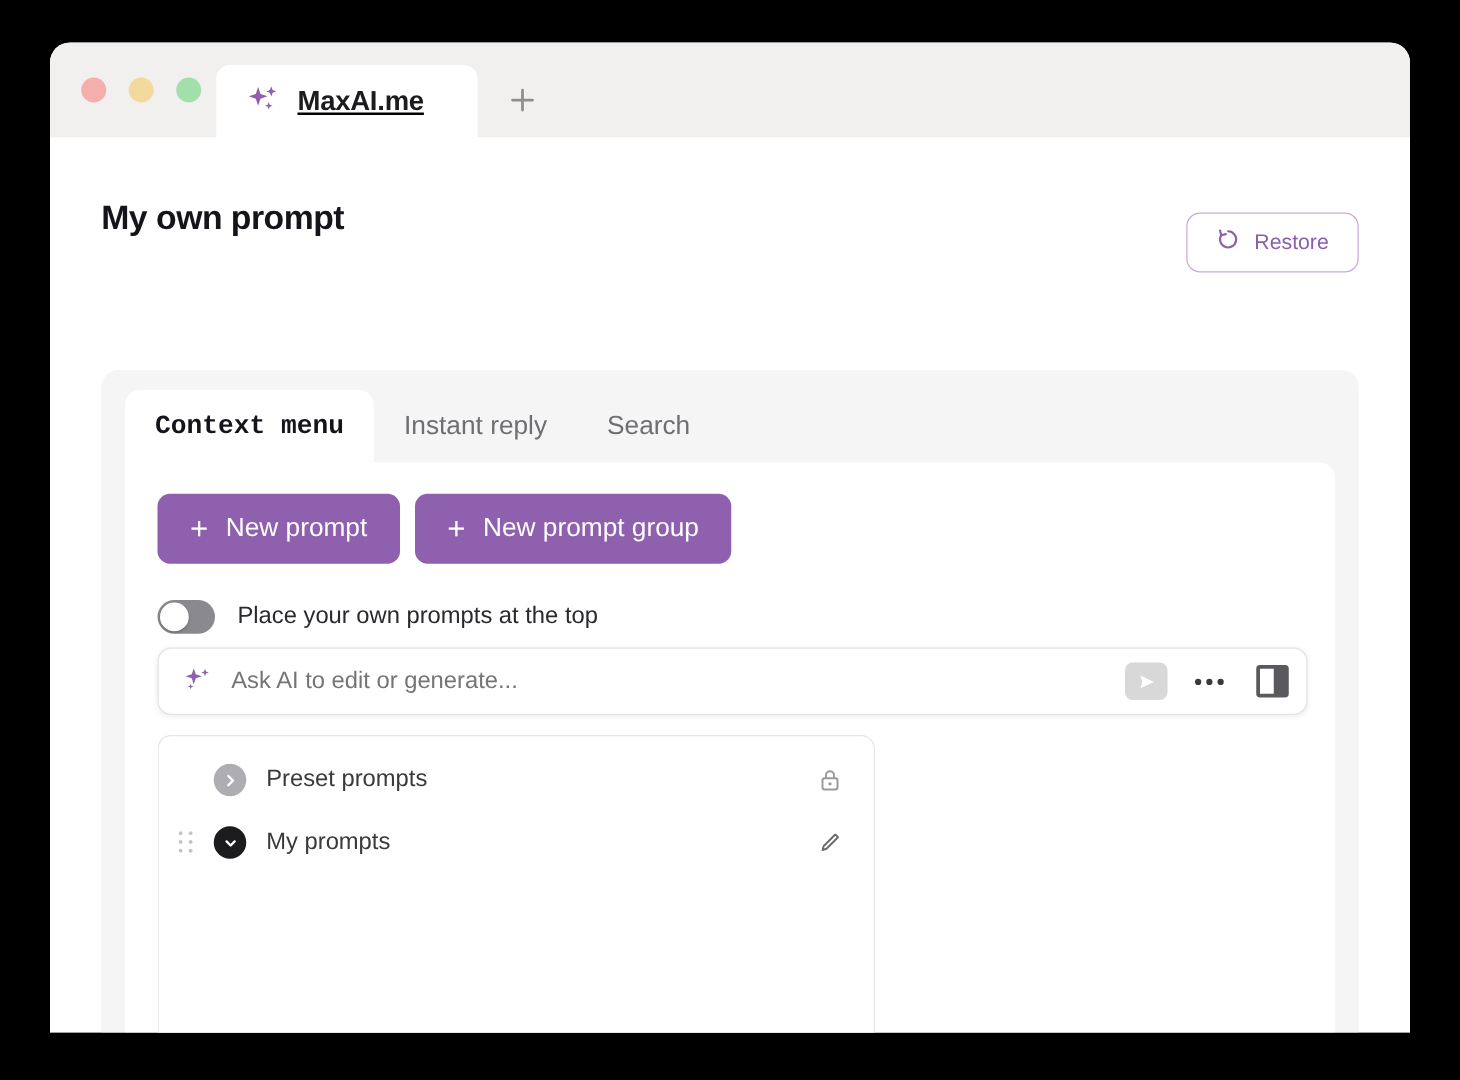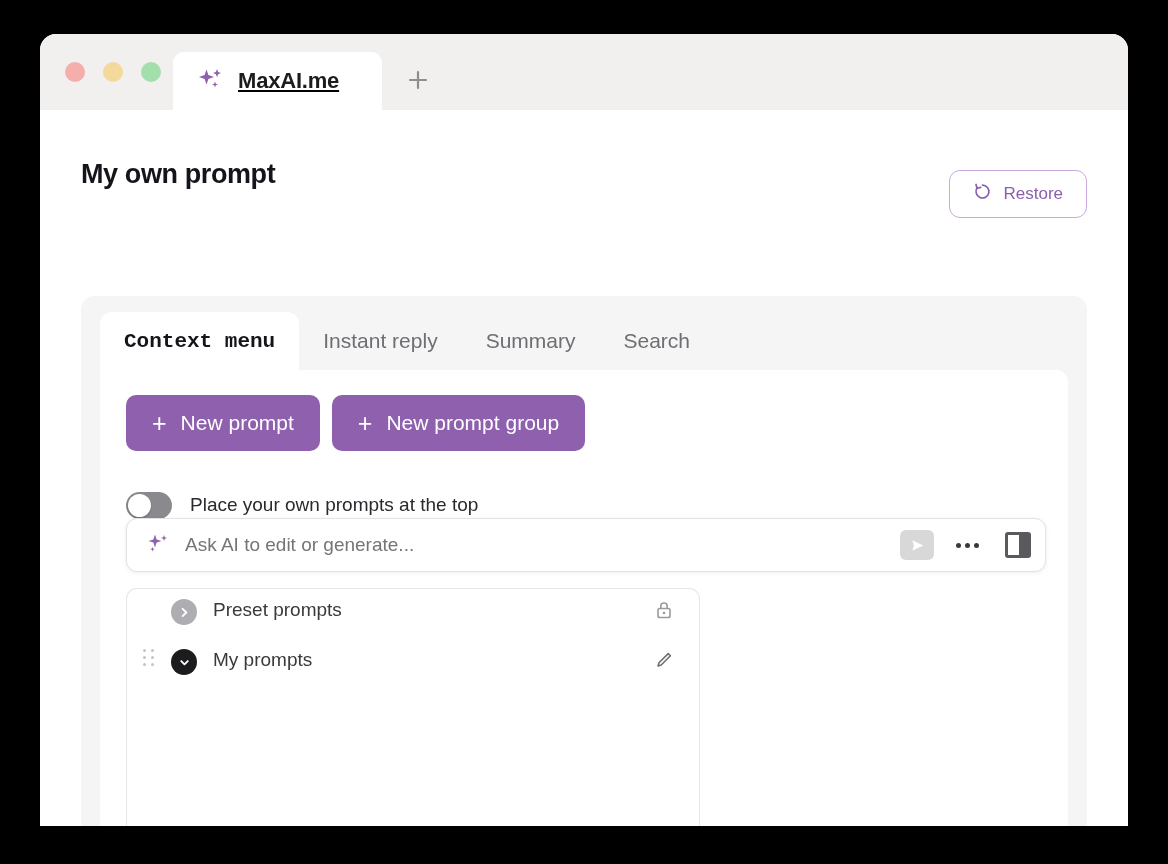--- a/index.html
+++ b/index.html
@@ -166,21 +166,21 @@
     border-radius: 10px;
     font-size: 21px;
     font-family: "Liberation Sans", sans-serif;
     cursor: pointer;
   }
   .plus-glyph { font-size: 25px; font-weight: 400; line-height: 1; }
 
   
   .toggle-row {
     position: absolute;
-    left: 26px; top: 119px;
+    left: 26px; top: 107px;
     display: flex;
     align-items: center;
     gap: 18px;
     height: 32px;
     justify-content: space-between;
   }
   .switch {
     width: 46px; height: 27px;
     background: #8a8a8e;
     border-radius: 14px;
@@ -262,20 +262,21 @@
     width: 574px;
     height: 240px;
     background: #ffffff;
     border: 1px solid #e6e6e8;
     border-radius: 11px 11px 0 0;
     border-bottom: none;
     padding-top: 10px;
   }
   .row {
     display: flex;
+    align-items: center;
     height: 50px;
     padding: 0 26px 0 16px;
     position: relative;
   }
   .grip {
     width: 12px; height: 18px;
     display: grid;
     grid-template-columns: 4px 4px;
     grid-template-rows: 4px 4px 4px;
     gap: 3px 4px;
@@ -356,21 +357,20 @@
         </span>
         <span>Restore</span>
       </button>
     </div>
 
     <div class="card">
 
       <div class="tabs-row">
         <div class="ptab active">Context menu</div>
         <div class="ptab">Instant reply</div>
-        <div class="ptab">Summary</div>
         <div class="ptab">Search</div>
       </div>
 
       <div class="panel">
 
         <div class="actions">
           <button class="btn-primary">
             <span class="plus-glyph">+</span>
             <span>New prompt</span>
           </button>

